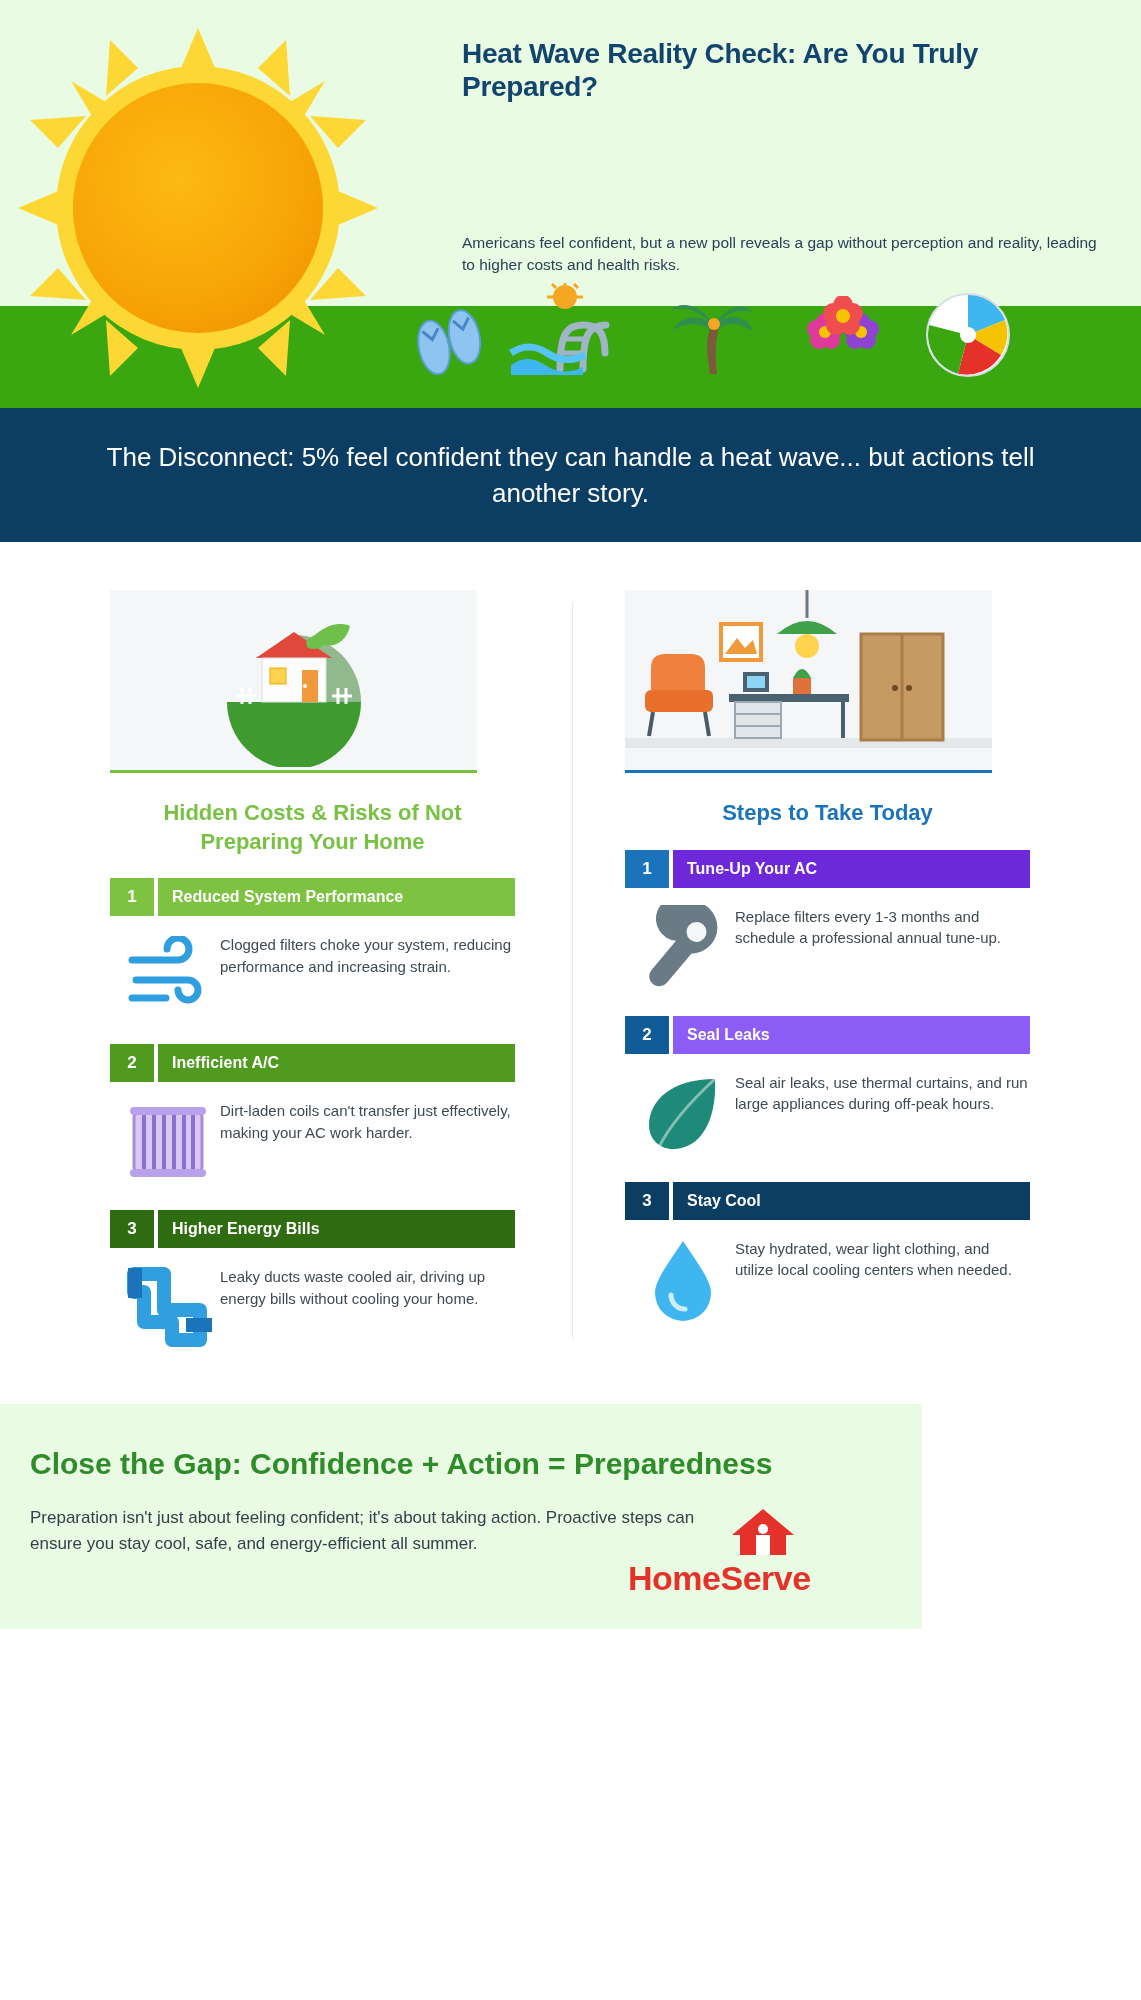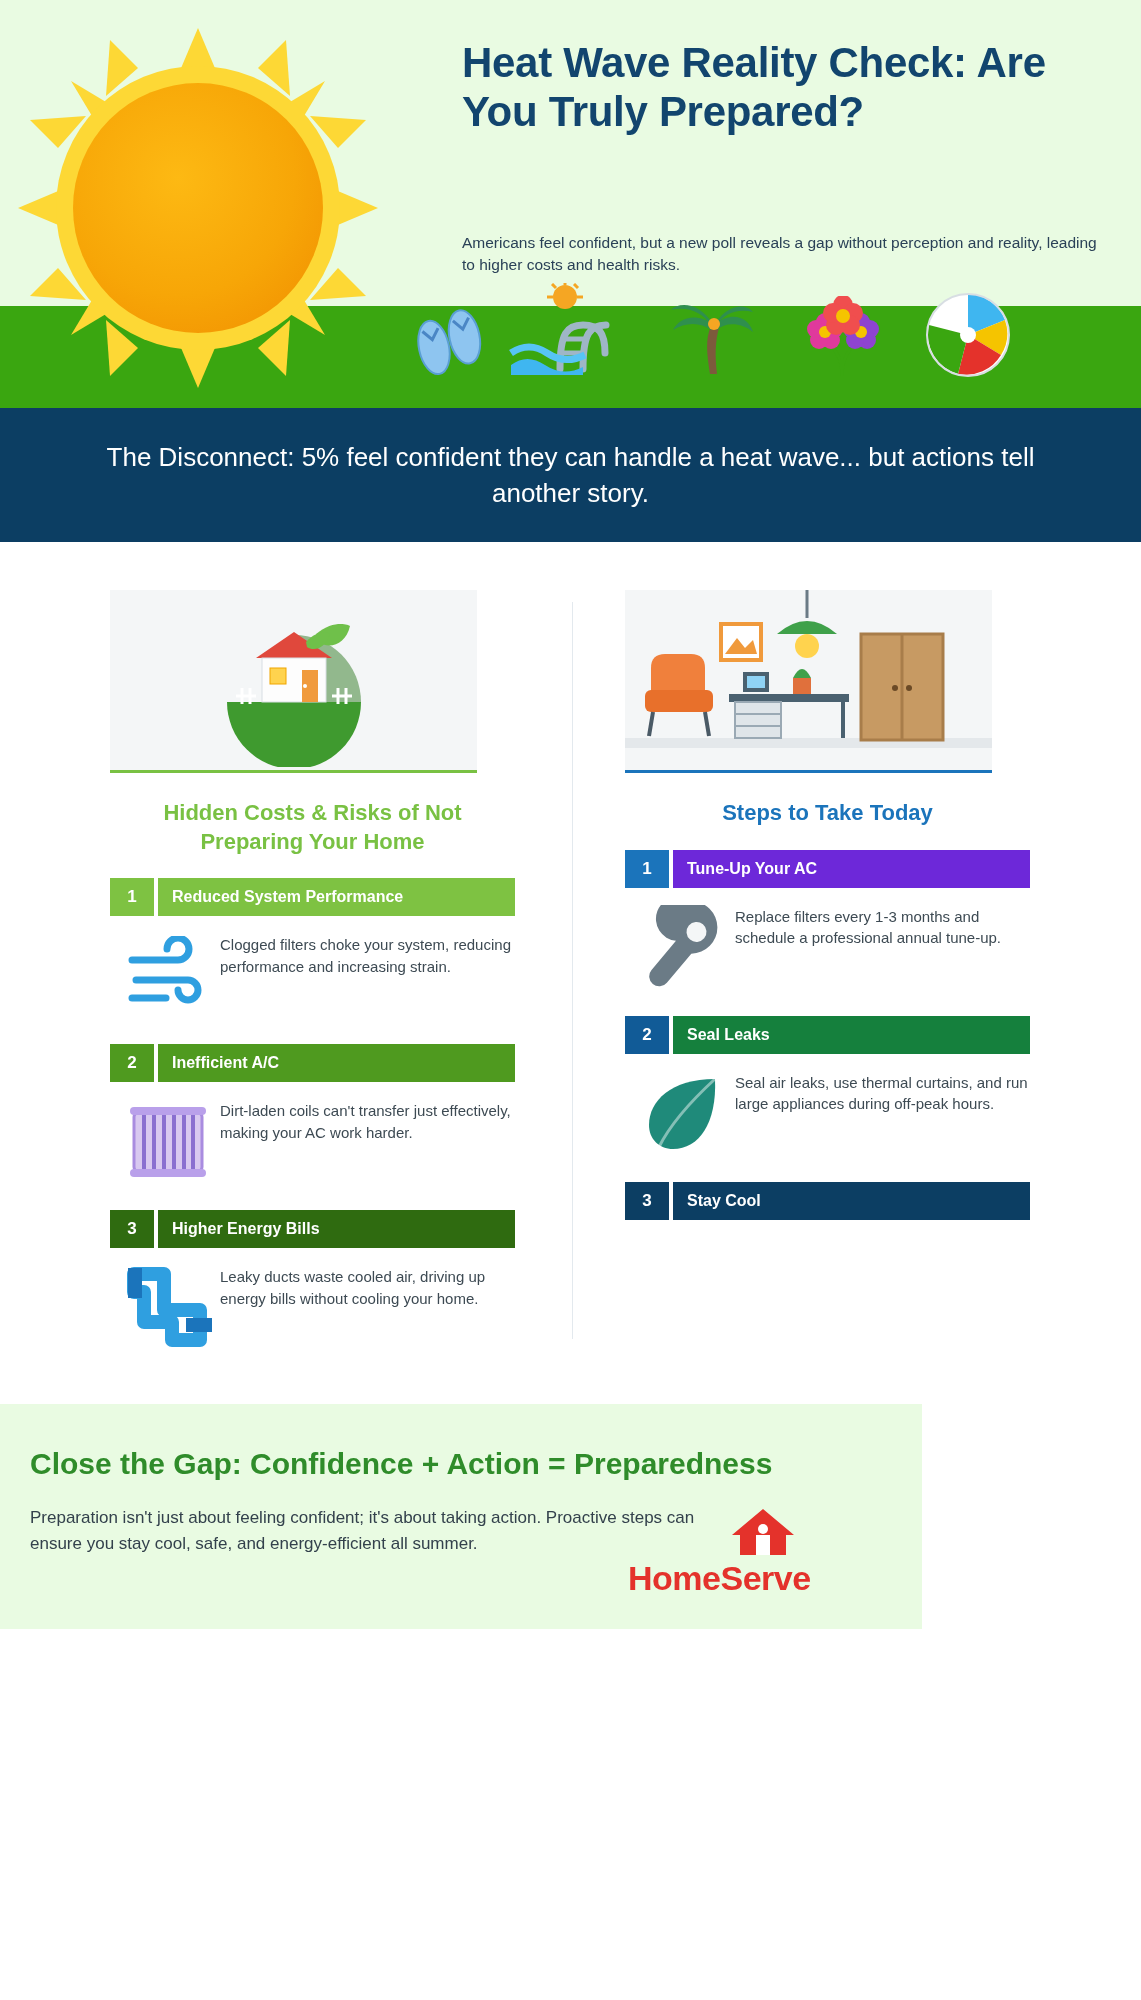--- a/index.html
+++ b/index.html
@@ -56,21 +56,21 @@
     height: 250px;
     border-radius: 50%;
     background: radial-gradient(circle at 42% 38%, #fdb913 0%, #f7a607 55%, #f08c00 100%);
   }
   .hero-title {
     position: absolute;
     left: 462px;
     top: 38px;
     width: 600px;
     color: #12456e;
-    font-size: 42px;
+    font-size: 28px;
     line-height: 1.17;
     font-weight: bold;
     letter-spacing: -0.3px;
   }
   .hero-sub {
     position: absolute;
     left: 462px;
     top: 232px;
     width: 645px;
     color: #2a4157;
@@ -180,21 +180,21 @@
   .g1 .item-num { background: #7ec242; }
   .g1 .item-title { background: #7ec242; }
   .g2 .item-num { background: #4f9a1f; }
   .g2 .item-title { background: #4f9a1f; }
   .g3 .item-num { background: #2f6b10; }
   .g3 .item-title { background: #2f6b10; }
   
   .b1 .item-num { background: #1b74bb; }
   .b1 .item-title { background: #6d28d9; }
   .b2 .item-num { background: #115b97; }
-  .b2 .item-title { background: #15803d; }
+  .b2 .item-title { background: #8b5cf6; }
   .b3 .item-num { background: #0c3e63; }
   .b3 .item-title { background: #0c3e63; }
 
   .item-body {
     display: flex;
     align-items: flex-start;
     margin-top: 14px;
     padding-left: 6px;
   }
   .item-icon {
@@ -554,20 +554,29 @@
           </div>
           <div class="item-text">Seal air leaks, use thermal curtains, and run large appliances during off-peak hours.</div>
         </div>
       </div>
 
       <div class="item b3">
         <div class="item-head">
           <div class="item-num">3</div>
           <div class="item-title">Stay Cool</div>
         </div>
+        <div class="item-body">
+          <div class="item-icon">
+            <svg width="92" height="86" viewBox="0 0 92 86">
+              <path d="M46 4 C30 28 18 44 18 56 A28 28 0 0 0 74 56 C74 44 62 28 46 4 Z" fill="#3fb6f0"></path>
+              <path d="M34 58 A14 14 0 0 0 48 72" stroke="#ffffff" stroke-width="5" fill="none" stroke-linecap="round" opacity="0.75"></path>
+            </svg>
+          </div>
+          <div class="item-text">Stay hydrated, wear light clothing, and utilize local cooling centers when needed.</div>
+        </div>
       </div>
     </div>
   </div>
 
   <div class="footer-strip"></div>
 
   <div class="footer">
     <div class="footer-title">Close the Gap: Confidence + Action = Preparedness</div>
     <div class="footer-text">Preparation isn't just about feeling confident; it's about taking action. Proactive steps can ensure you stay cool, safe, and energy-efficient all summer.</div>
 

